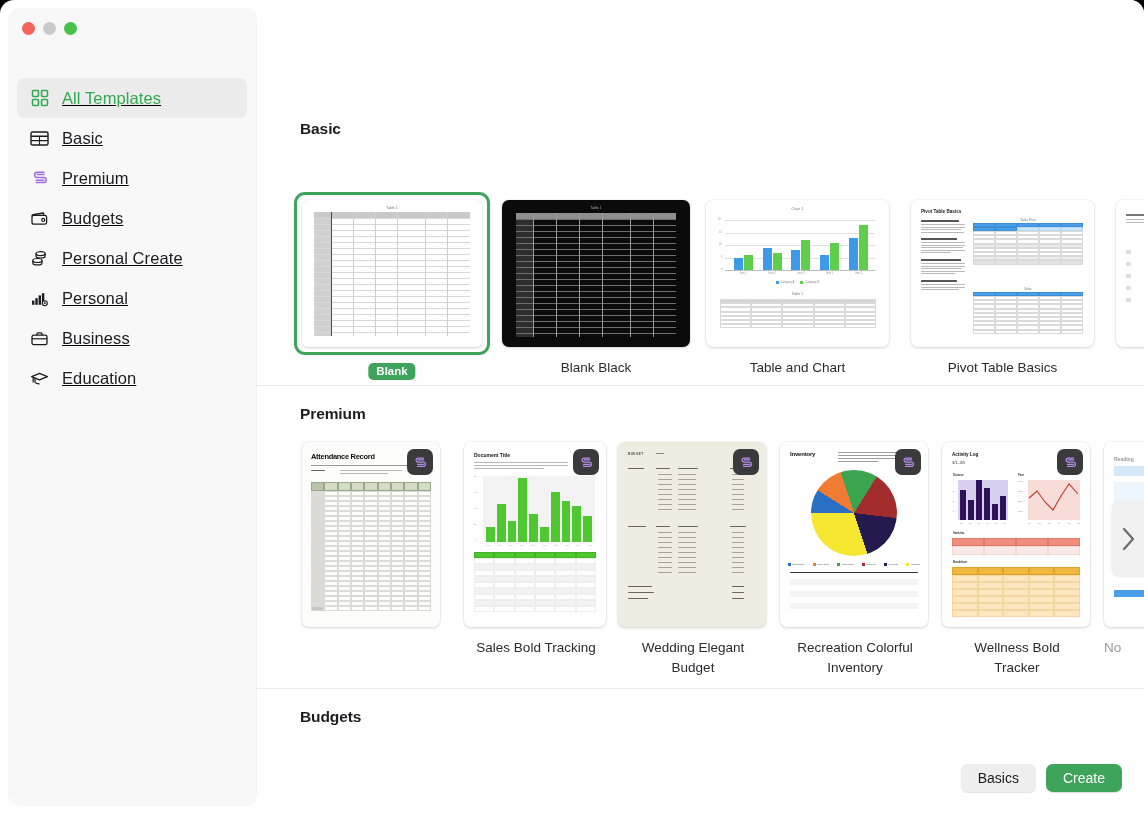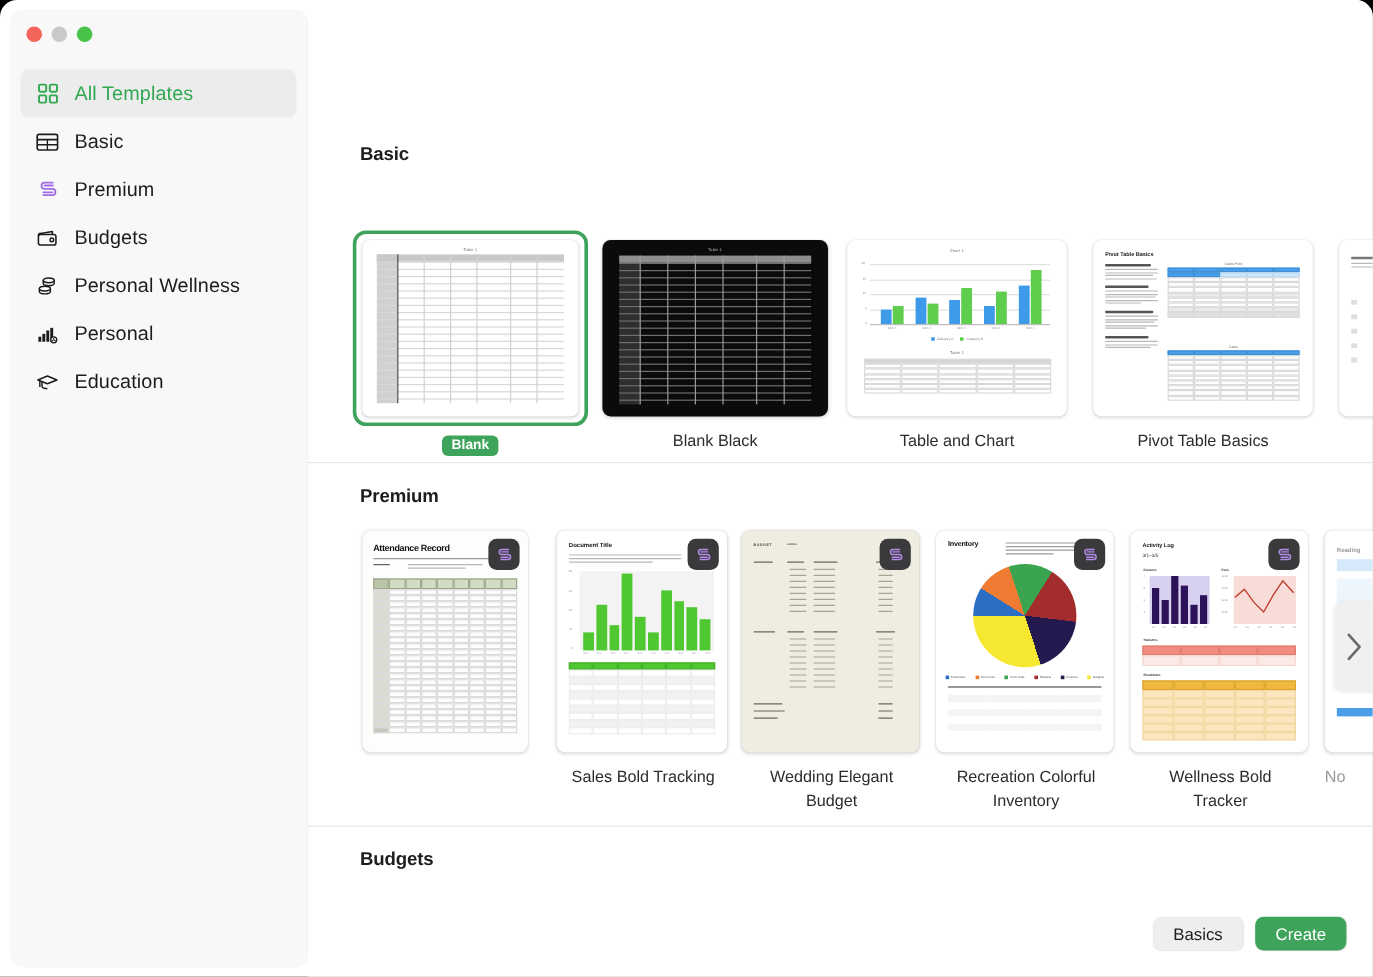--- a/index.html
+++ b/index.html
@@ -39,21 +39,21 @@
     left: 14px; top: 14px;
     display: flex; gap: 8px; align-items: center;
   }
   .light { width: 13px; height: 13px; border-radius: 50%; }
   .light.close    { background: #f4645a; }
   .light.minimize { background: #c9c9c9; }
   .light.zoom     { background: #48c34a; }
 
   #sidebar-nav {
     position: absolute;
-    left: 9px; top: 50px; right: 9px;
+    left: 9px; top: 70px; right: 9px; text-decoration: underline;
   }
   .nav-item {
     display: flex; align-items: center;
     height: 40px; padding: 0 12px;
     border-radius: 7px;
     cursor: default;
     gap: 12px;
   }
   .nav-item.active { background: #ececec; }
   .nav-icon {
@@ -283,38 +283,48 @@
 
       <div class="nav-item">
         <span class="nav-icon">
           <svg width="19" height="18" viewBox="0 0 19 18">
             <ellipse cx="10.6" cy="4.6" rx="4.6" ry="2" fill="none" stroke="#1c1c1e" stroke-width="1.2"></ellipse>
             <path d="M6 4.6 V7 c0 1.1 2 2 4.6 2 s4.6-.9 4.6-2 V4.6" fill="none" stroke="#1c1c1e" stroke-width="1.2"></path>
             <ellipse cx="7.4" cy="11.5" rx="4.6" ry="2" fill="#fff" stroke="#1c1c1e" stroke-width="1.2"></ellipse>
             <path d="M2.8 11.5 V13.9 c0 1.1 2 2 4.6 2 s4.6-.9 4.6-2 V11.5" fill="none" stroke="#1c1c1e" stroke-width="1.2"></path>
           </svg>
         </span>
-        <span class="nav-label">Personal Wellness</span>
+        <span class="nav-label">Personal Create</span>
       </div>
 
       <div class="nav-item">
         <span class="nav-icon">
           <svg width="19" height="17" viewBox="0 0 19 17">
             <rect x="2" y="10.6" width="2.4" height="4.2" fill="#1c1c1e"></rect>
             <rect x="5.3" y="8.2" width="2.4" height="6.6" fill="#1c1c1e"></rect>
             <rect x="8.6" y="5.4" width="2.4" height="9.4" fill="#1c1c1e"></rect>
             <rect x="11.9" y="3.2" width="2.4" height="11.6" fill="#1c1c1e"></rect>
             <circle cx="14.8" cy="13.2" r="2.5" fill="#fff" stroke="#1c1c1e" stroke-width="1.1"></circle>
             <circle cx="14.8" cy="12.3" r="0.7" fill="#1c1c1e"></circle>
             <path d="M13.3 14.4 a1.6 1.6 0 0 1 3 0" fill="none" stroke="#1c1c1e" stroke-width="0.9"></path>
           </svg>
         </span>
         <span class="nav-label">Personal</span>
       </div>
 
+      <div class="nav-item">
+        <span class="nav-icon">
+          <svg width="19" height="17" viewBox="0 0 19 17">
+            <rect x="2" y="5.2" width="15" height="9.4" rx="1.7" fill="none" stroke="#1c1c1e" stroke-width="1.3"></rect>
+            <path d="M7 5.2 V3.8 a1 1 0 0 1 1-1 h3 a1 1 0 0 1 1 1 V5.2" fill="none" stroke="#1c1c1e" stroke-width="1.3"></path>
+            <line x1="2" y1="8.8" x2="17" y2="8.8" stroke="#1c1c1e" stroke-width="1.2"></line>
+          </svg>
+        </span>
+        <span class="nav-label">Business</span>
+      </div>
 
       <div class="nav-item">
         <span class="nav-icon">
           <svg width="19" height="17" viewBox="0 0 19 17">
             <path d="M1.6 6.6 L9.5 3.4 L17.4 6.6 L9.5 9.8 Z" fill="none" stroke="#1c1c1e" stroke-width="1.3" stroke-linejoin="round"></path>
             <path d="M5 8 V11.6 c0 1.3 2 2.2 4.5 2.2" fill="none" stroke="#1c1c1e" stroke-width="1.2"></path>
             <line x1="3.2" y1="7.3" x2="3.2" y2="12.4" stroke="#1c1c1e" stroke-width="1.2"></line>
           </svg>
         </span>
         <span class="nav-label">Education</span>

